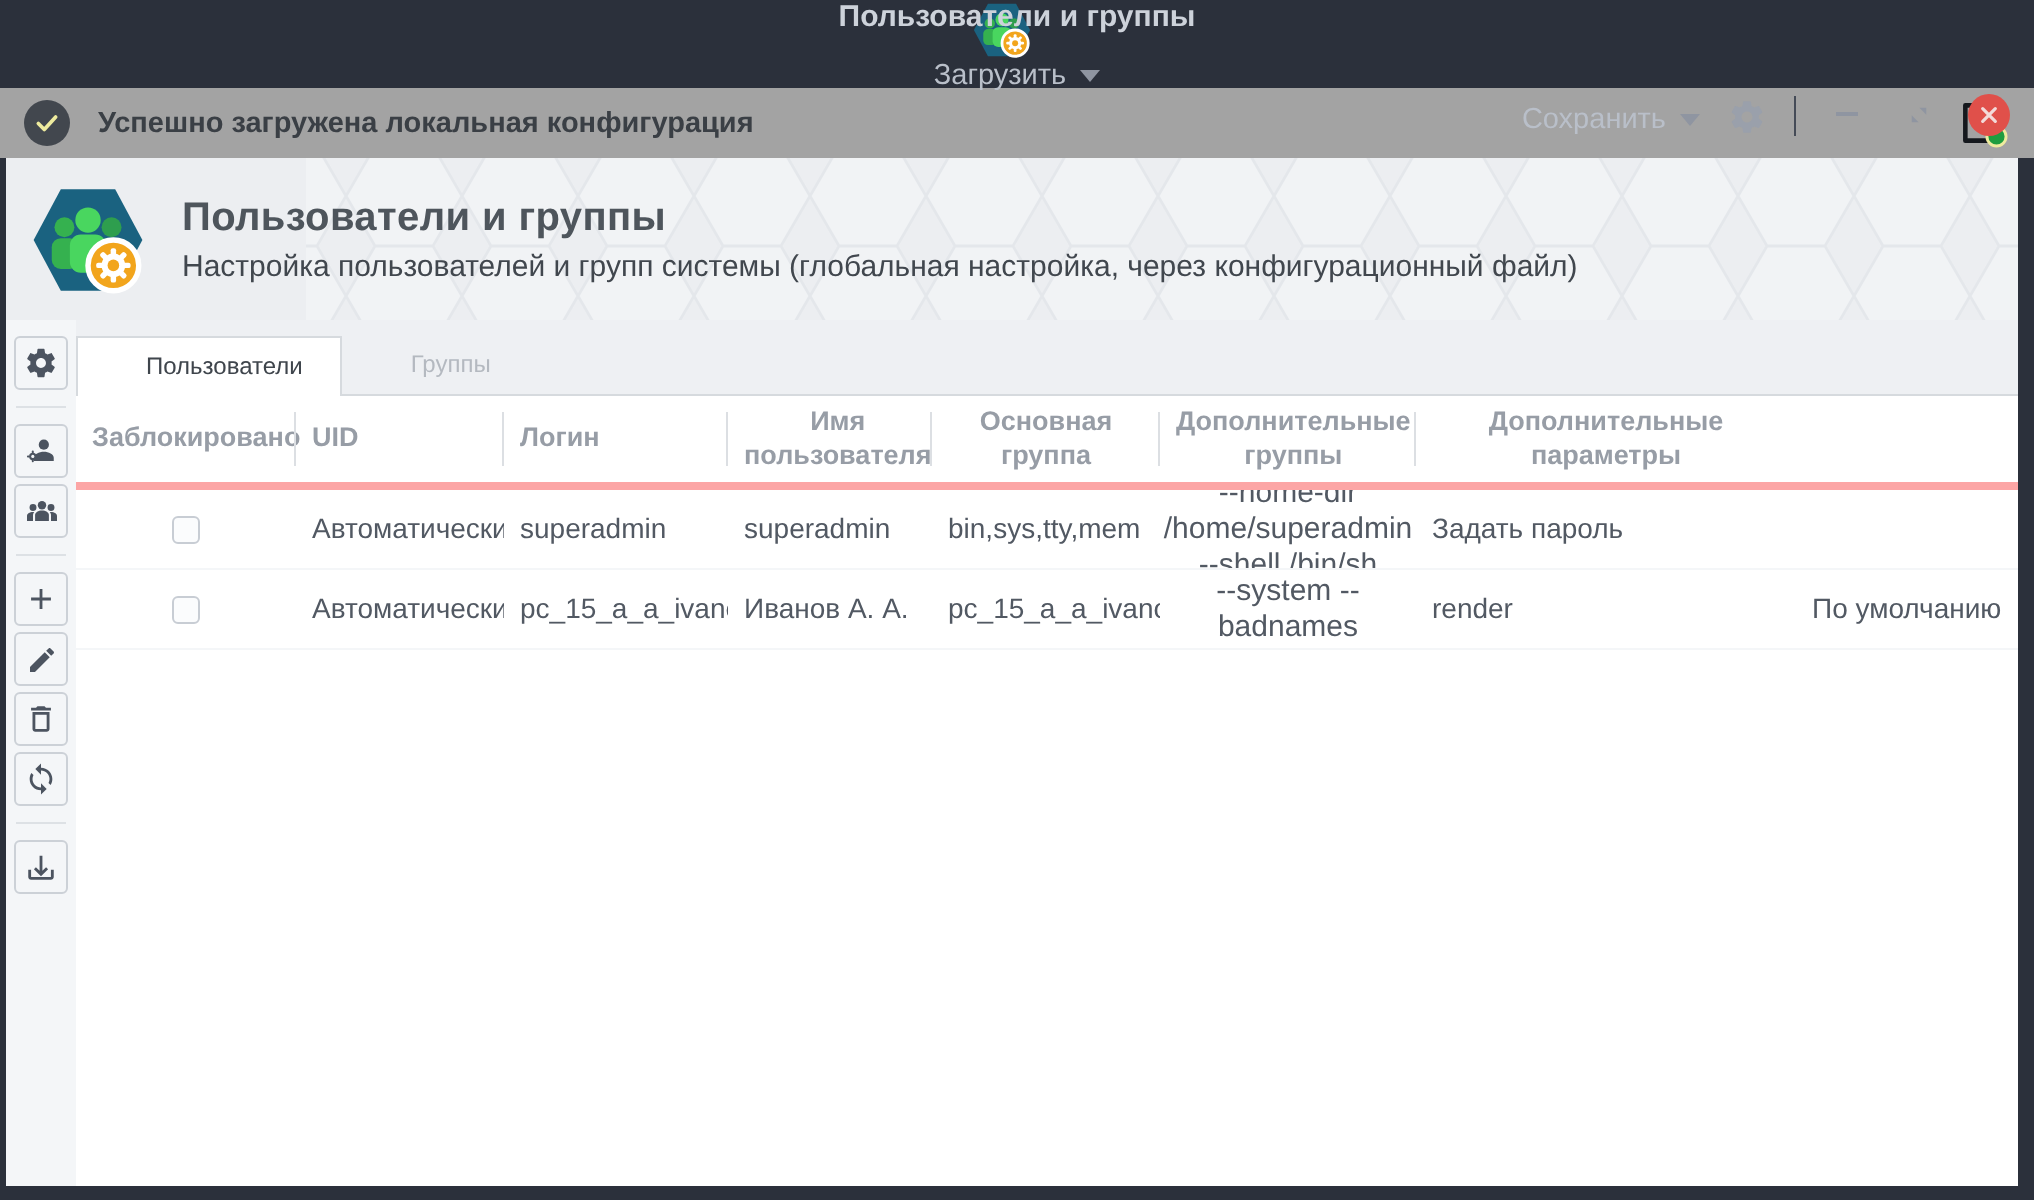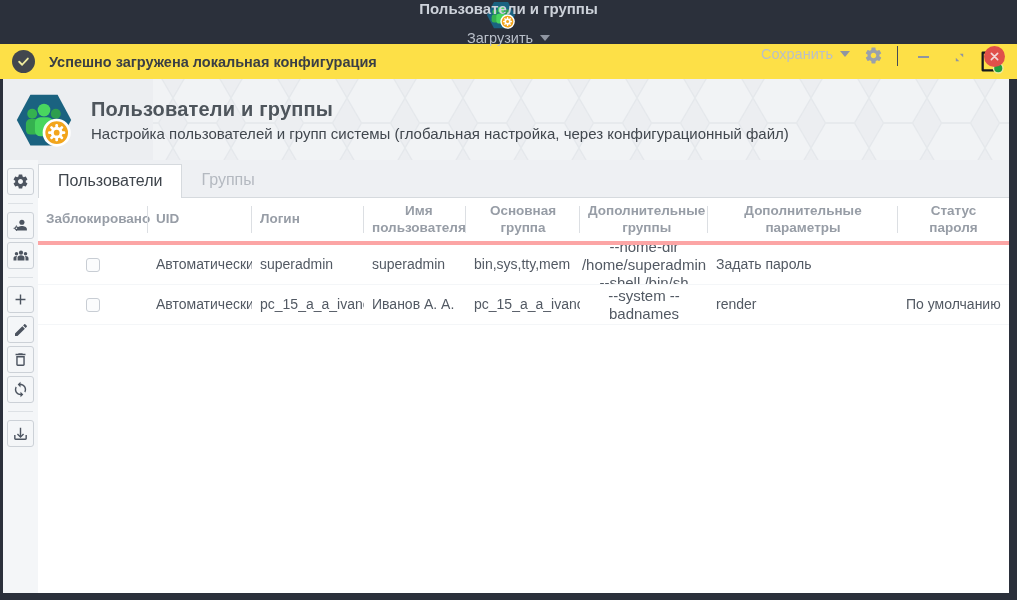--- a/index.html
+++ b/index.html
@@ -18,29 +18,29 @@
   .titlebar .app-logo { width:30px; height:30px; margin-right:16px; }
   .menu-btn { display:flex; align-items:center; gap:7px; font-size:14.5px; color:#b9bfc9; cursor:default; }
   .caret-down {
     width:0; height:0; border-left:5px solid transparent; border-right:5px solid transparent;
     border-top:6px solid #8f95a1; display:inline-block;
   }
   .titlebar-title {
     position:absolute; left:0; right:0; text-align:center; font-size:15px;
     font-weight:bold; color:#cdd2da; pointer-events:none;
   }
-  .titlebar-right { margin-left:auto; display:flex; align-items:flex-start; gap:14px; z-index:2; }
+  .titlebar-right { margin-left:auto; display:flex; align-items:flex-end; gap:14px; z-index:2; }
   .tb-gear { color:#9aa0ab; display:flex; }
   .tb-sep { width:1px; height:20px; background:#454b57; }
   .win-btn { display:flex; align-items:center; justify-content:center; width:22px; height:22px; color:#8f95a1; }
   .minimize-glyph { width:11px; height:2px; background:#8f95a1; }
   .close-btn { width:21px; height:21px; border-radius:50%; background:#e0504a; display:flex; align-items:center; justify-content:center; }
   
   .banner {
-    height:35px; background:#fde047; display:flex; align-items:center; padding:0 12px;
+    height:35px; background:#a3a3a3; display:flex; align-items:center; padding:0 12px;
   }
   .banner-check {
     width:23px; height:23px; border-radius:50%; background:#42474e; display:flex;
     align-items:center; justify-content:center; margin-right:14px; flex:none;
   }
   .banner-text { font-size:14.5px; font-weight:bold; color:#3a3f45; }
   .banner-save { margin-left:auto; display:flex; align-items:center; }
   
   .main {
     margin:0 8px 7px 3px; height:514px; background:#eef0f3;
@@ -61,21 +61,21 @@
   .side-btn {
     width:27px; height:27px; border:1px solid #ccd1d7; border-radius:3px;
     display:flex; align-items:center; justify-content:center; color:#4c5460;
     background:transparent; margin-bottom:3px; cursor:default;
   }
   .side-sep { width:25px; height:1px; background:#dde1e5; margin:5px 0 8px 0; }
   .content { flex:1; display:flex; flex-direction:column; min-width:0; }
   
   .tabbar { height:37px; background:#eef0f3; display:flex; align-items:flex-end; flex:none; }
   .tab {
-    padding:7px 19px 8px 19px; font-size:16px; color:#b4b9c0; cursor:default;
+    padding:7px 19px 8px 34px; font-size:12px; color:#b4b9c0; cursor:default;
   }
   .tab.active {
     background:#fff; border:1px solid #d6dade; border-bottom:none; color:#3f454c;
     position:relative; z-index:2; margin-bottom:-1px;
   }
   
   .panel { flex:1; background:#fff; border-top:1px solid #d6dade; min-height:0; }
   .grid-row {
     display:grid;
     grid-template-columns:110px 104px 112px 102px 114px 128px 190px 1fr;
@@ -293,21 +293,20 @@
       <div class="panel">
 
         <div class="grid-row thead">
           <div class="th">Заблокировано</div>
           <div class="th">UID</div>
           <div class="th">Логин</div>
           <div class="th">Имя пользователя</div>
           <div class="th">Основная группа</div>
           <div class="th">Дополнительные группы</div>
           <div class="th">Дополнительные параметры</div>
-          <div class="th">Статус пароля</div>
         </div>
 
         <div class="grid-row trow">
           <div class="td center">
               <input type="checkbox" class="checkbox" style="">
             </div>
           <div class="td">Автоматически</div>
           <div class="td">superadmin</div>
           <div class="td">superadmin</div>
           <div class="td">bin,sys,tty,mem</div>

